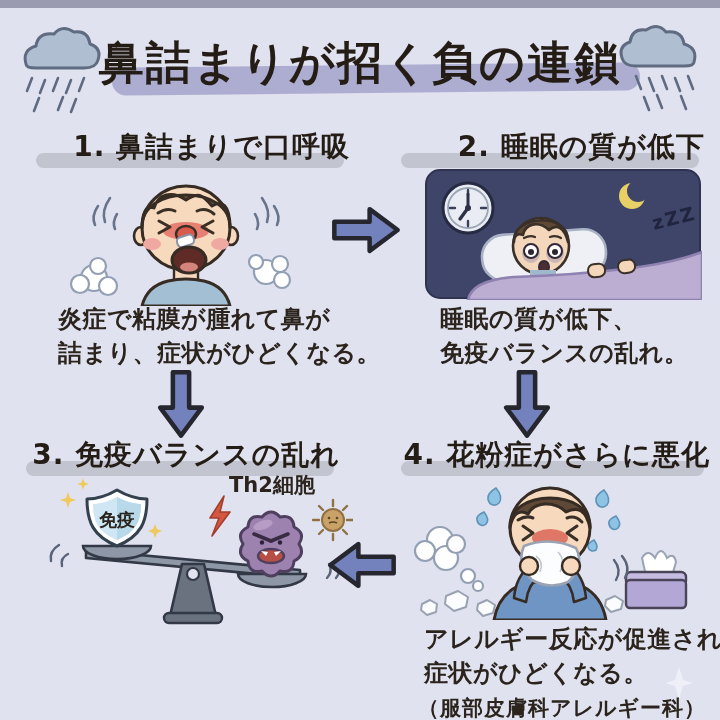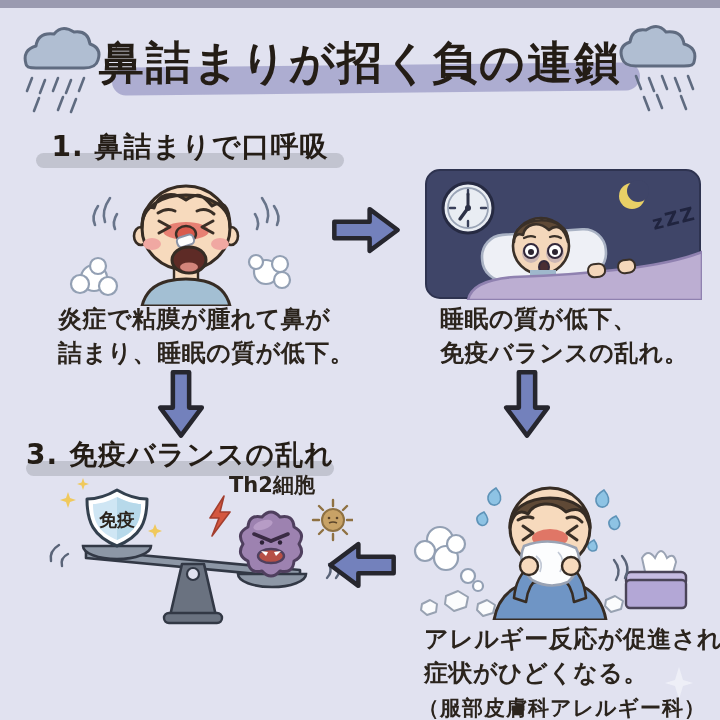--- a/index.html
+++ b/index.html
@@ -15,21 +15,21 @@
     background:#a7a7cd; border-radius:14px; transform:rotate(-0.6deg); opacity:.9;
   }
   .title-text {
     position:relative; z-index:1; font-size:45px; font-weight:800;
     letter-spacing:2px; color:#241d16; line-height:1.25;
   }
   .cloud { position:absolute; width:96px; height:102px; }
   .cloud.left  { left:12px; top:16px; }
   .cloud.right { left:612px; top:14px; transform:scaleX(-1); }
   
-  .panel-heading { position:absolute; text-align:center; height:40px; }
+  .panel-heading { position:absolute; text-align:right; height:40px; }
   .heading-swash {
     position:absolute; left:6px; right:6px; bottom:0; height:15px;
     background:#c2c4d0; border-radius:8px; z-index:0;
   }
   .heading-text {
     position:relative; z-index:1; font-size:28px; font-weight:800;
     color:#241d16; letter-spacing:1px; white-space:nowrap;
   }
   #heading-1 { left:30px;  top:120px; width:320px; }
   #heading-2 { left:395px; top:120px; width:310px; }
@@ -98,23 +98,31 @@
       <path d="M27 74 L22 87"></path>
         <path d="M51 73 L46 86"></path>
         <path d="M64 75 L59 88"></path>
     </g>
   </svg>
 
   <div class="panel-heading" id="heading-1">
     <div class="heading-swash"></div>
     <div class="heading-text">1. 鼻詰まりで口呼吸</div>
   </div>
+  <div class="panel-heading" id="heading-2">
+    <div class="heading-swash"></div>
+    <div class="heading-text">2. 睡眠の質が低下</div>
+  </div>
   <div class="panel-heading" id="heading-3">
     <div class="heading-swash"></div>
     <div class="heading-text">3. 免疫バランスの乱れ</div>
+  </div>
+  <div class="panel-heading" id="heading-4">
+    <div class="heading-swash"></div>
+    <div class="heading-text">4. 花粉症がさらに悪化</div>
   </div>
 
   <svg class="ill" id="ill-1" width="248" height="142" viewBox="0 0 248 142">
 
     <g stroke="#68748a" stroke-width="2.6" stroke-linecap="round" fill="none">
       <path d="M36 42 q-7 10 -3 19"></path>
         <path d="M48 34 q-9 13 -5 24"></path>
         <path d="M55 50 q-5 8 -2 15"></path>
       <path d="M212 42 q7 10 3 19"></path>
         <path d="M200 34 q9 13 5 24"></path>
@@ -356,21 +364,21 @@
   </svg>
   <svg class="arrow" id="arrow-2to4" viewBox="0 0 84 62">
     <path d="M7 22 L46 22 L46 8 L77 31 L46 54 L46 40 L7 40 Z" fill="#7381bc" stroke="#26262e" stroke-width="5" stroke-linejoin="round"></path>
   </svg>
   <svg class="arrow" id="arrow-4to3" viewBox="0 0 84 62">
     <path d="M7 22 L46 22 L46 8 L77 31 L46 54 L46 40 L7 40 Z" fill="#7381bc" stroke="#26262e" stroke-width="5" stroke-linejoin="round"></path>
   </svg>
 
   <div class="caption" id="caption-1">
     <div>炎症で粘膜が腫れて鼻が</div>
-    <div>詰まり、睡眠の質が低下。</div>
+    <div>詰まり、症状がひどくなる。</div>
   </div>
   <div class="caption" id="caption-2">
     <div>睡眠の質が低下、</div>
     <div>免疫バランスの乱れ。</div>
   </div>
   <div class="caption" id="caption-4">
     <div>アレルギー反応が促進され、</div>
     <div>症状がひどくなる。</div>
   </div>
 

